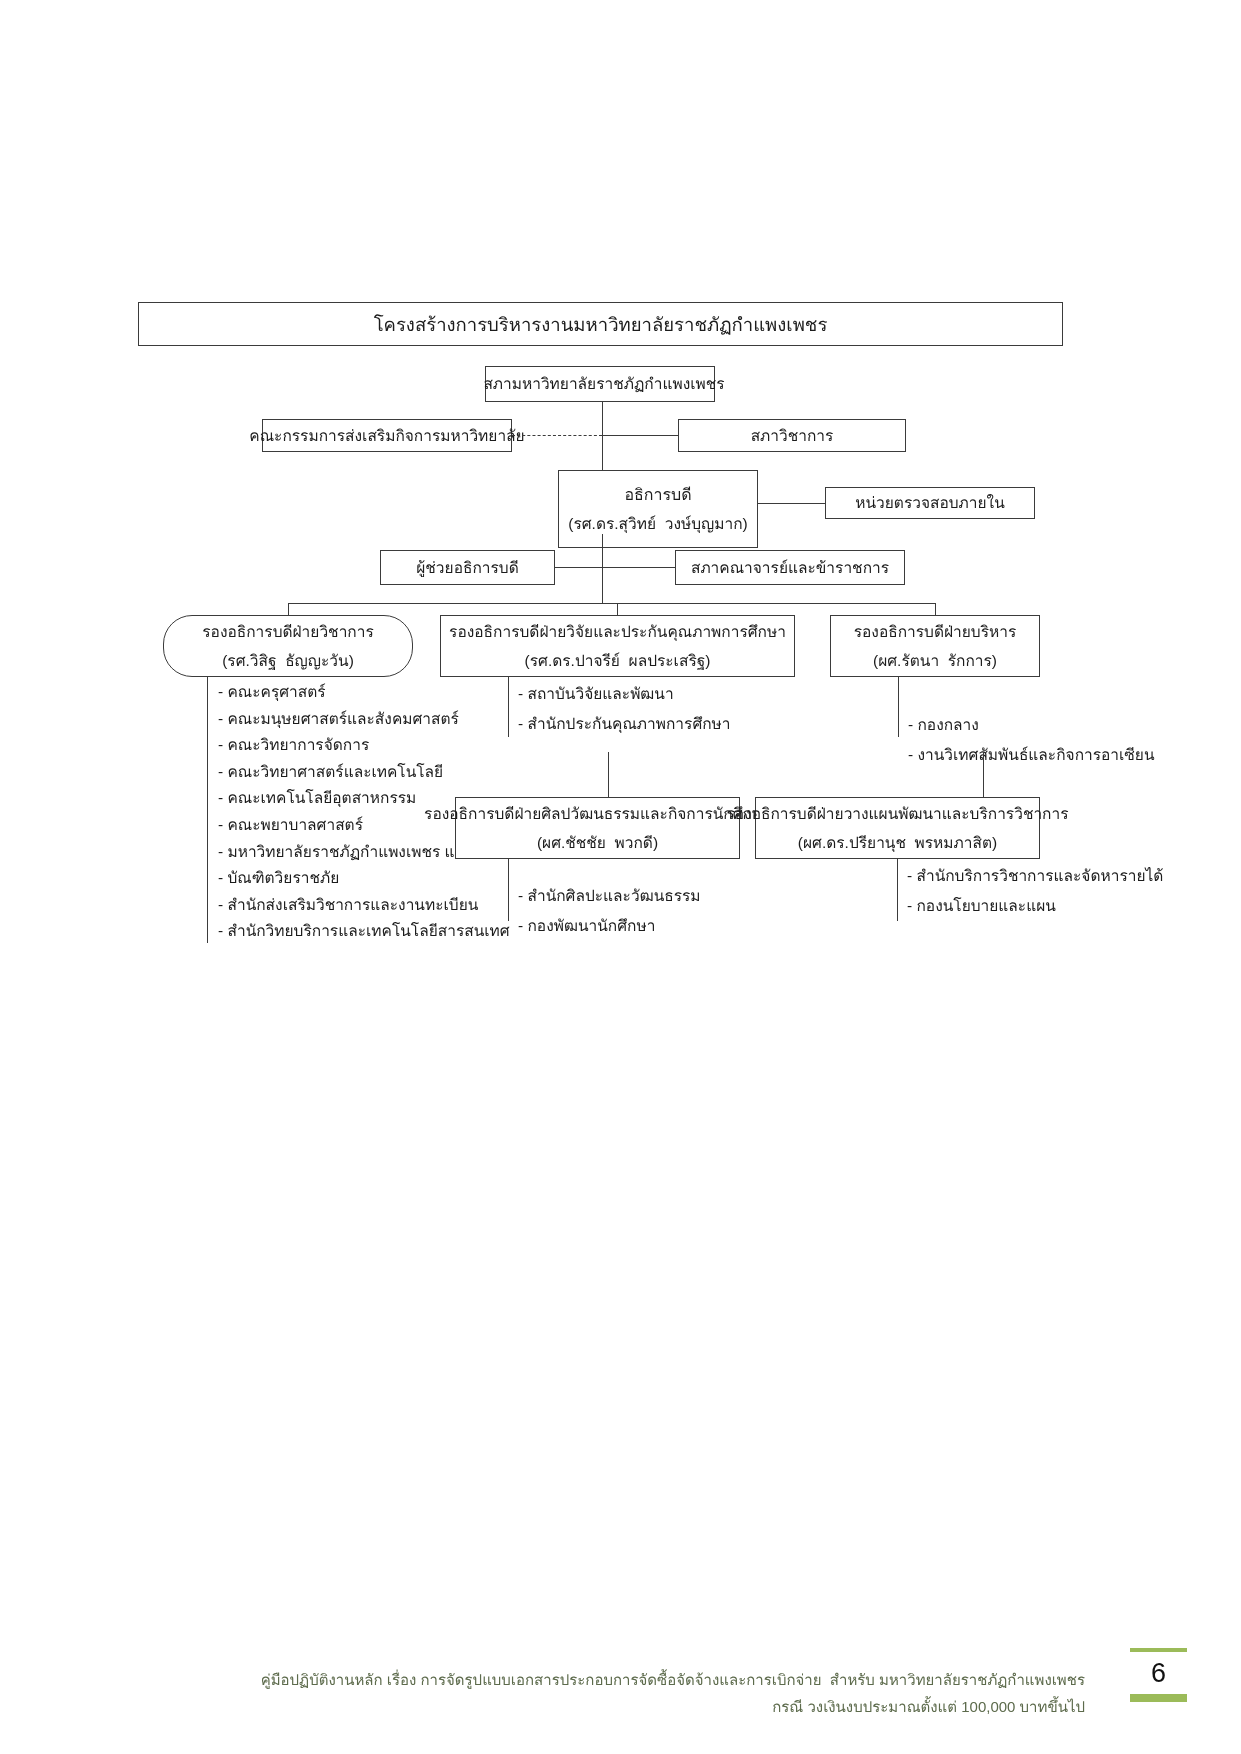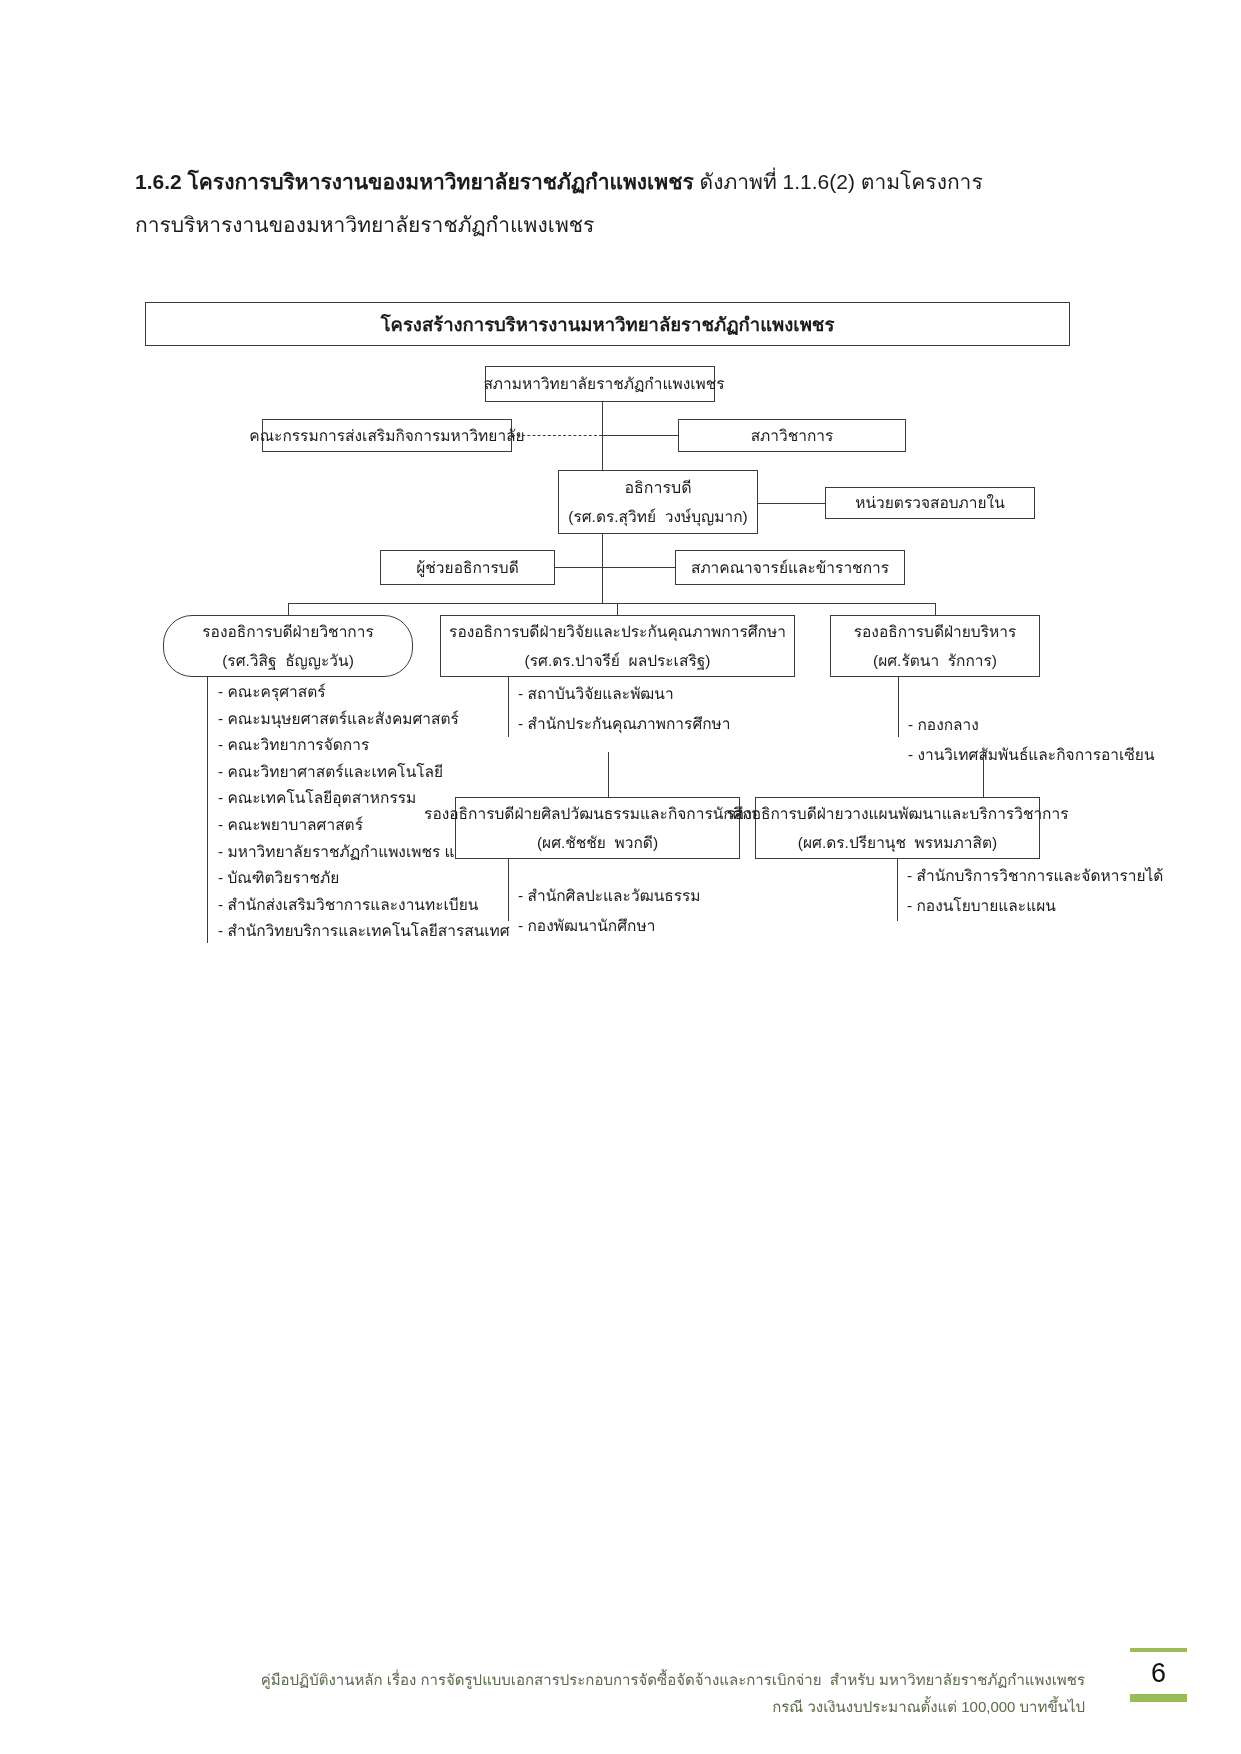--- a/index.html
+++ b/index.html
@@ -24,57 +24,53 @@
   .units div{line-height:26.6px;}
   .units.wide div{line-height:29.5px;}
   
   .heading{position:absolute;left:135px;top:160px;width:980px;font-size:21px;line-height:43px;}
   .heading .b{font-weight:bold;}
   
   .chart-title{
     position:absolute;left:138px;top:302px;width:925px;height:44px;
     border:1px solid #3b3b3b;box-sizing:border-box;
     display:flex;align-items:center;justify-content:center;
-    font-weight:bold;font-size:18.5px;margin-left:7px;
+    font-weight:normal;font-size:18.5px;
   }
   .caption{position:absolute;left:135px;top:1090px;width:950px;text-align:center;font-size:20px;}
   
   .footer-text{
     position:absolute;left:135px;top:1666px;width:950px;text-align:right;
     font-size:15px;line-height:27px;color:#5d6b4c;
   }
   .pagenum{position:absolute;left:1130px;top:1648px;width:57px;text-align:center;}
   .pagenum .bar-top{height:4px;background:#9bbb59;}
   .pagenum .bar-bottom{height:8px;background:#9bbb59;}
   .pagenum .num{font-size:27px;color:#111;line-height:42px;}
 </style>
 </head>
 <body>
 
 <div class="page">
 
-  <div class="heading">
-    <div><span class="b">1.6.2 โครงการบริหารงานของมหาวิทยาลัยราชภัฏกำแพงเพชร</span><span> ดังภาพที่ 1.1.6(2) ตามโครงการ</span></div>
-    <div>การบริหารงานของมหาวิทยาลัยราชภัฏกำแพงเพชร</div>
-  </div>
 
   <div>
 
     <div class="chart-title">โครงสร้างการบริหารงานมหาวิทยาลัยราชภัฏกำแพงเพชร</div>
 
     <div class="nbox" style="left:485px;top:366px;width:230px;height:36px;padding-left:8px;">สภามหาวิทยาลัยราชภัฏกำแพงเพชร</div>
 
     <div class="vline" style="left:602px;top:402px;height:68px;"></div>
 
     <div class="nbox" style="left:262px;top:419px;width:250px;height:33px;">คณะกรรมการส่งเสริมกิจการมหาวิทยาลัย</div>
     <div class="dashline" style="left:512px;top:435px;width:90px;"></div>
     <div class="hline" style="left:602px;top:435px;width:76px;"></div>
     <div class="nbox" style="left:678px;top:419px;width:228px;height:33px;">สภาวิชาการ</div>
 
-    <div class="nbox two" style="left:558px;top:470px;width:200px;height:64px;">
+    <div class="nbox two" style="left:558px;top:470px;width:200px;height:78px;">
       <div style="font-size:16px;">อธิการบดี</div>
       <div>(รศ.ดร.สุวิทย์&nbsp; วงษ์บุญมาก)</div>
     </div>
     <div class="hline" style="left:758px;top:503px;width:67px;"></div>
     <div class="nbox" style="left:825px;top:487px;width:210px;height:32px;">หน่วยตรวจสอบภายใน</div>
 
     <div class="nbox" style="left:380px;top:550px;width:175px;height:35px;">ผู้ช่วยอธิการบดี</div>
     <div class="hline" style="left:555px;top:567px;width:47px;"></div>
     <div class="hline" style="left:602px;top:567px;width:73px;"></div>
     <div class="nbox" style="left:675px;top:550px;width:230px;height:35px;">สภาคณาจารย์และข้าราชการ</div>

